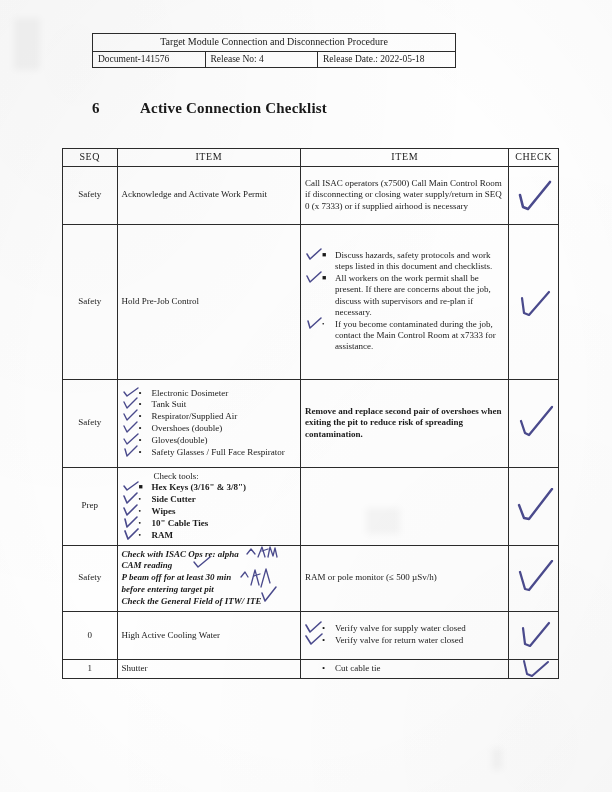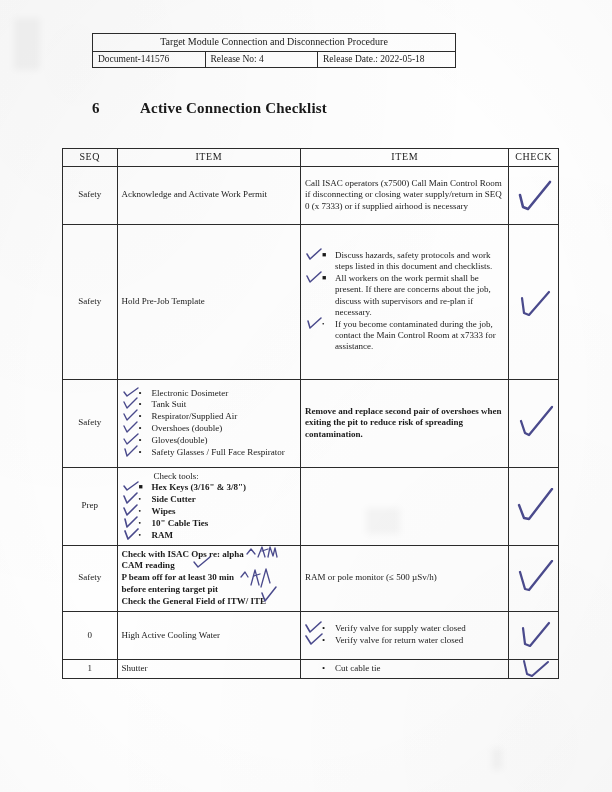--- a/index.html
+++ b/index.html
@@ -162,21 +162,21 @@
   .big-check svg { width: 100%; height: 100%; display: block; }
 
   
   .scribble {
     position: absolute;
     pointer-events: none;
   }
   .scribble svg { display: block; }
 
   
-  .line-block > div { margin-bottom: 0.5px; position: relative; }
+  .line-block > div { margin-bottom: 0.5px; position: relative; font-style: italic; }
 
   
   .footer {
     position: absolute;
     left: 92px;
     top: 726px;
     width: 428px;
     display: flex;
     justify-content: space-between;
     align-items: baseline;
@@ -243,21 +243,21 @@
           <span class="big-check">
             <svg viewBox="0 0 40 36" preserveAspectRatio="none">
               <path d="M6 18 L9 30 L14 32 L36 5" fill="none" stroke="#4a4a8c" stroke-width="2.6" stroke-linecap="round" stroke-linejoin="round"></path>
             </svg>
           </span>
         </td>
       </tr>
 
       <tr style="height:155px;">
         <td class="seq-cell">Safety</td>
-        <td class="item-cell">Hold Pre-Job Template</td>
+        <td class="item-cell">Hold Pre-Job Control</td>
         <td class="note-cell">
           <ul class="cell-list sq">
             <li>
               <span class="tick-inline">
                 <svg viewBox="0 0 18 13">
                     <path d="M2 6 L5 11 L16 1" fill="none" stroke="#4a4a8c" stroke-width="1.5" stroke-linecap="round" stroke-linejoin="round"></path>
                   </svg>
               </span>
               <span class="bullet">■</span>
               <span>Discuss hazards, safety protocols and work steps listed in this document and checklists.</span>

